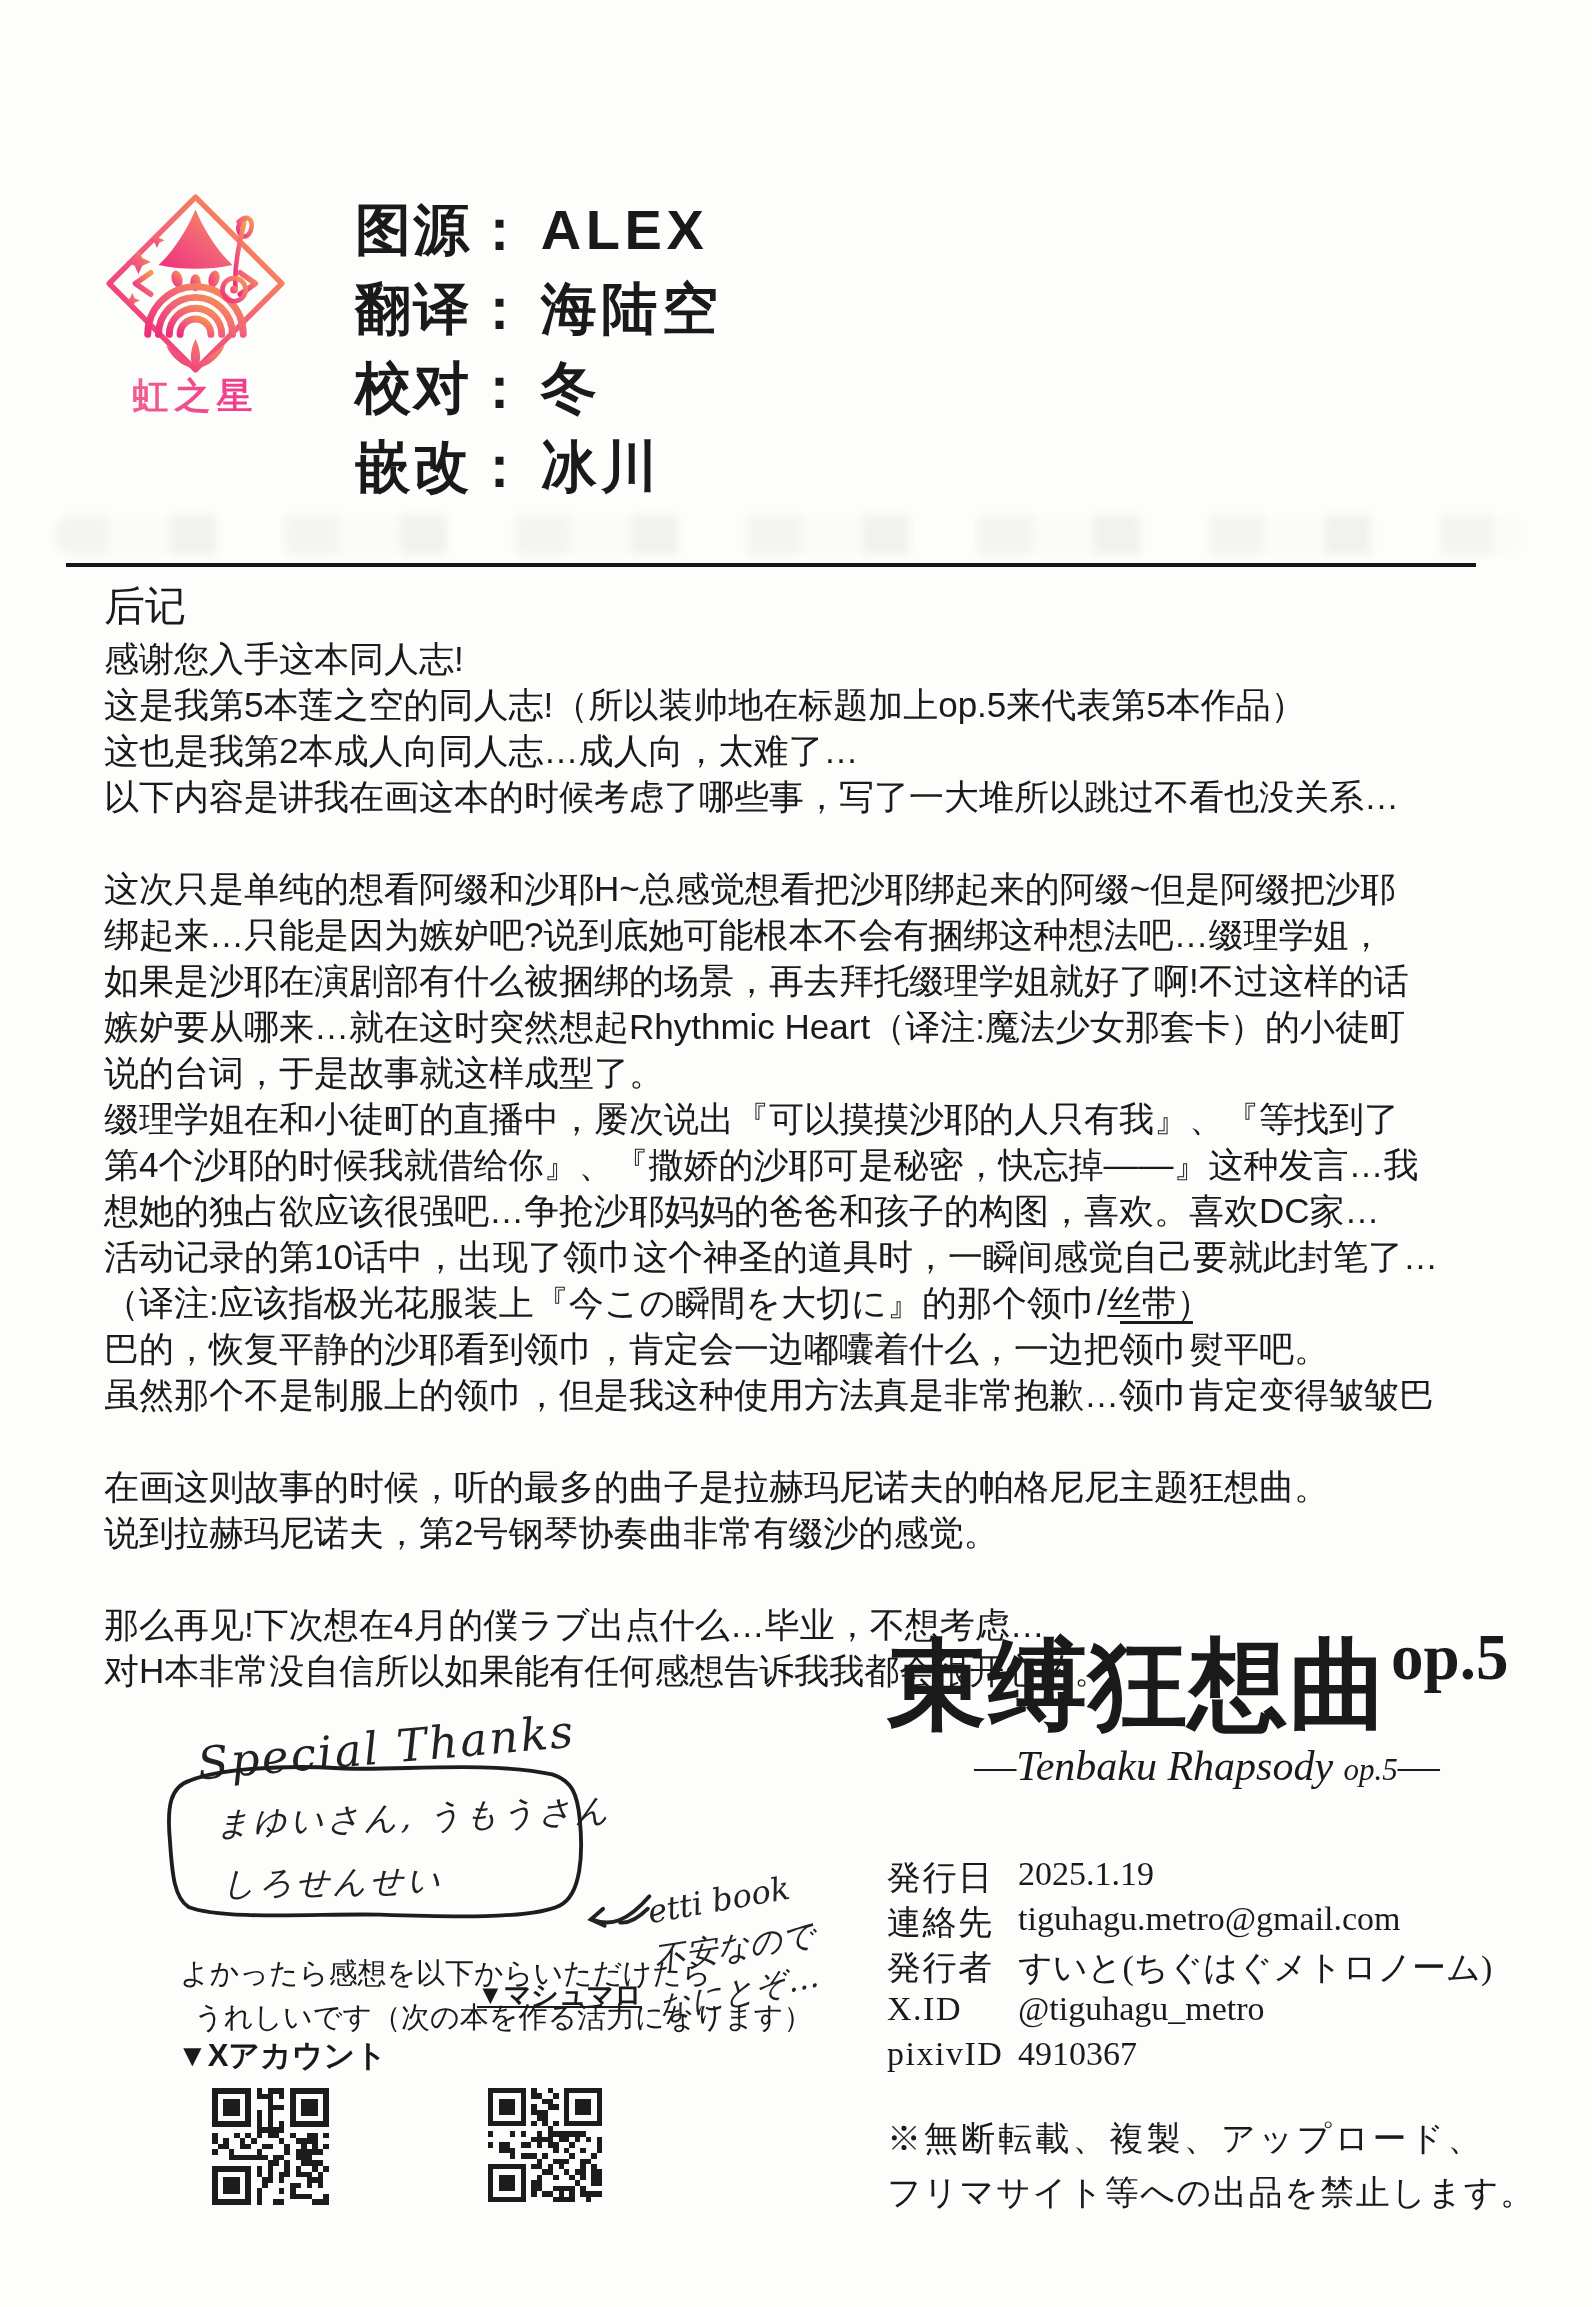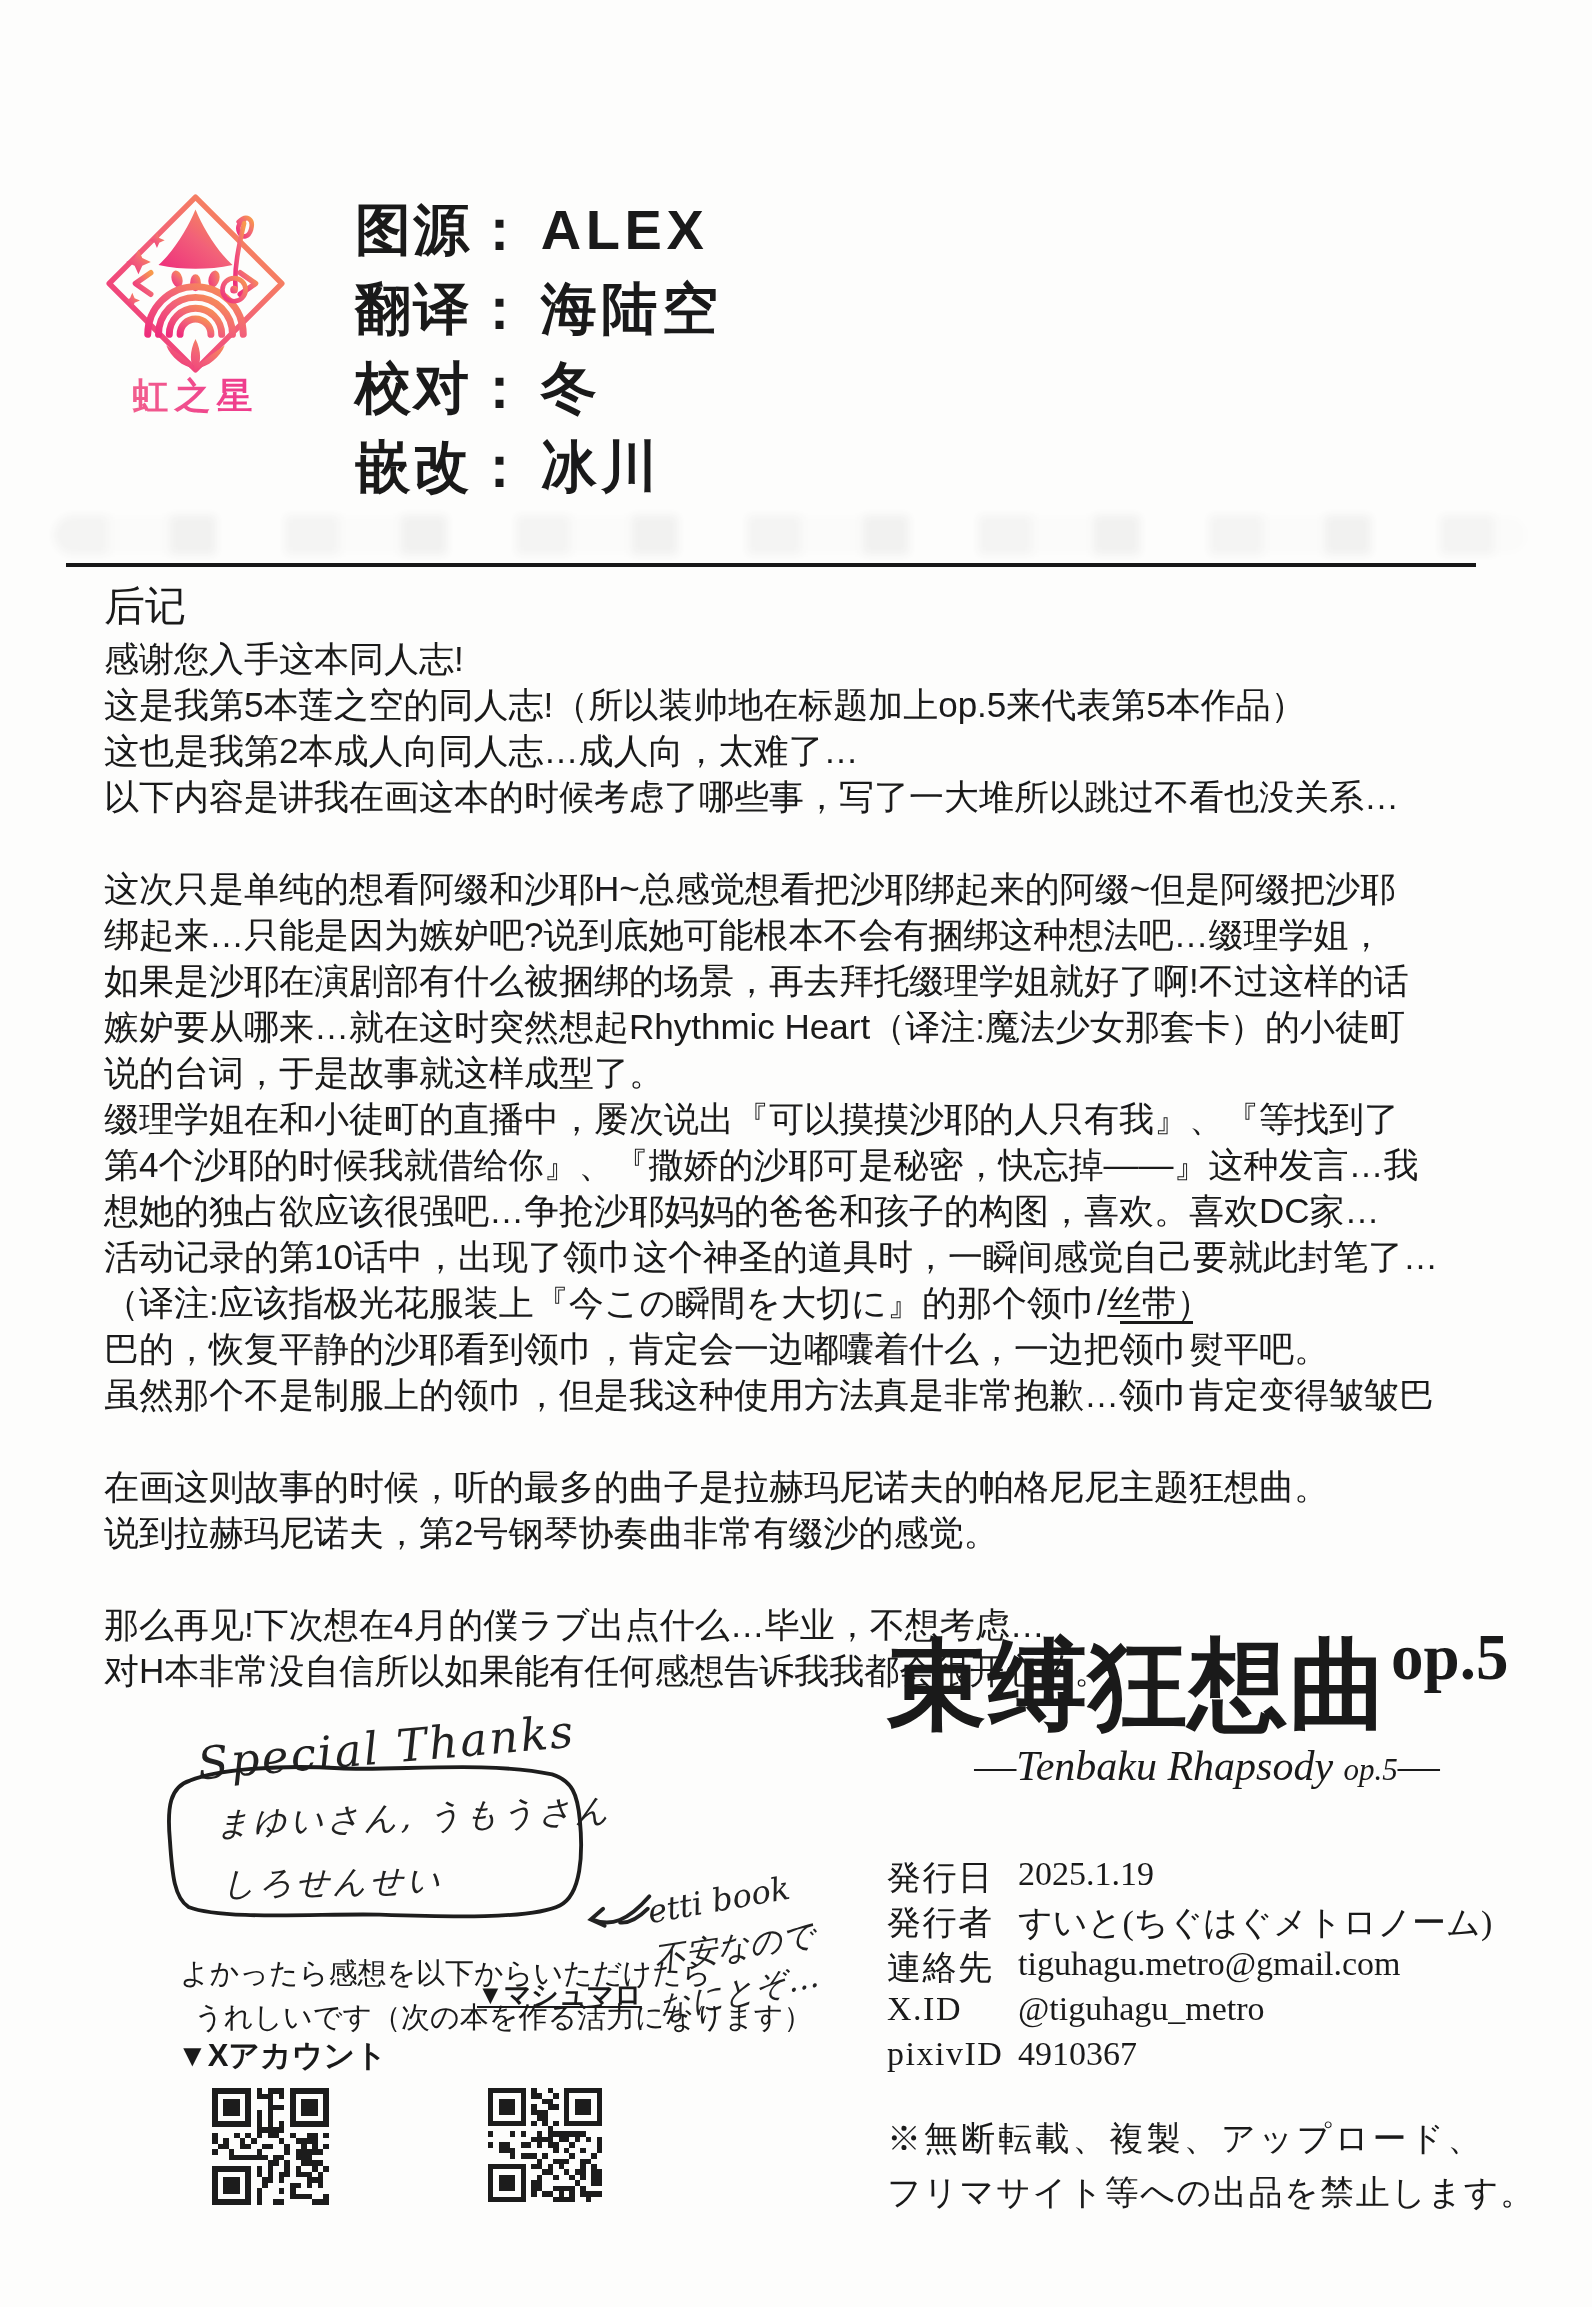--- a/index.html
+++ b/index.html
@@ -647,27 +647,27 @@
   <div class="abs serif c-sub">
     <span>―</span><span>Tenbaku Rhapsody </span><span class="sm">op.5</span><span>―</span>
   </div>
   <div class="abs serif c-rows">
   <div class="c-row">
         <span class="c-label">発行日</span>
         <span class="c-value">2025.1.19</span>
       </div>
 
   <div class="c-row">
+        <span class="c-label">連絡先</span>
+        <span class="c-value">tiguhagu.metro@gmail.com</span>
+      </div>
+
+  <div class="c-row">
         <span class="c-label">発行者</span>
         <span class="c-value">すいと(ちぐはぐメトロノーム)</span>
-      </div>
-
-  <div class="c-row">
-        <span class="c-label">連絡先</span>
-        <span class="c-value">tiguhagu.metro@gmail.com</span>
       </div>
 
   <div class="c-row">
         <span class="c-label">X.ID</span>
         <span class="c-value">@tiguhagu_metro</span>
       </div>
 
   <div class="c-row">
         <span class="c-label">pixivID</span>
         <span class="c-value">4910367</span>

